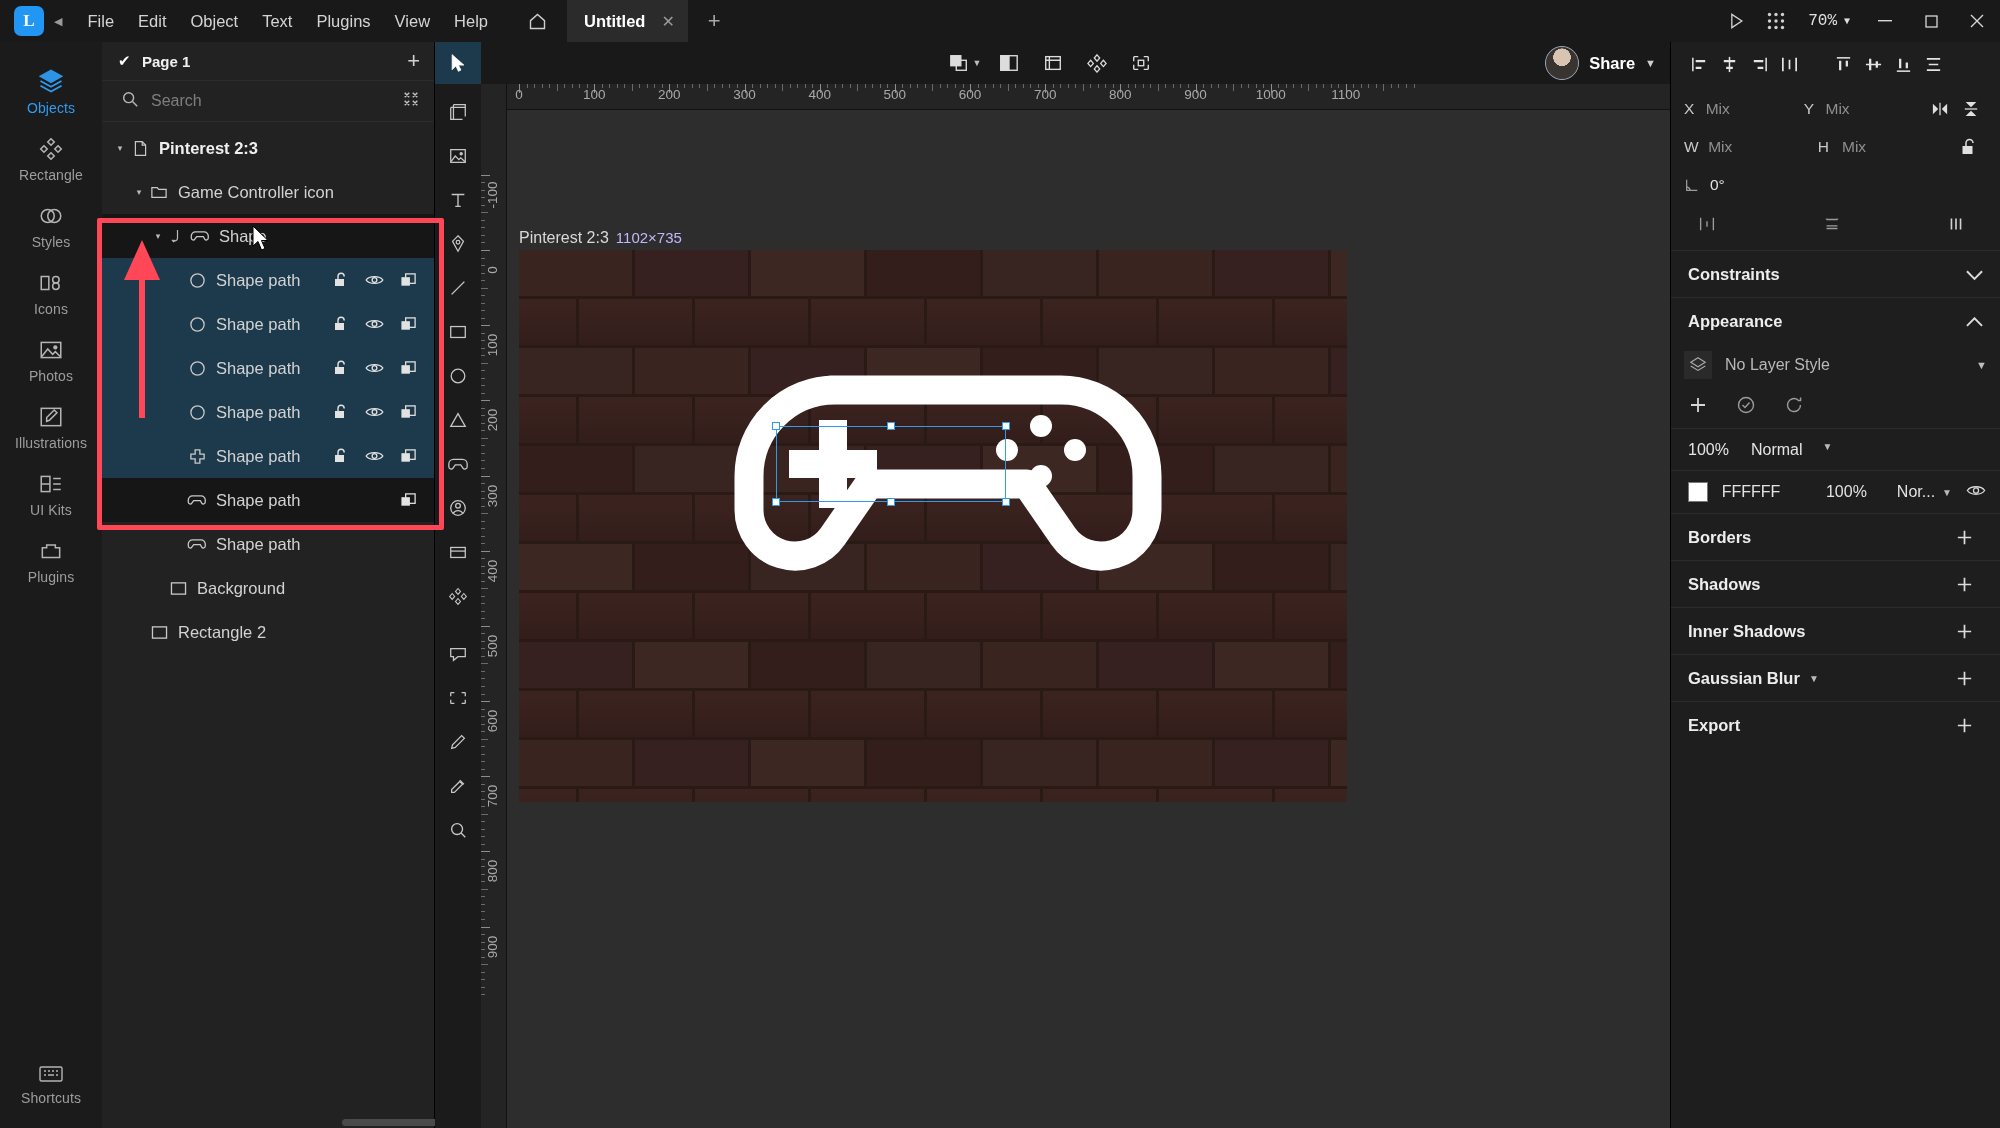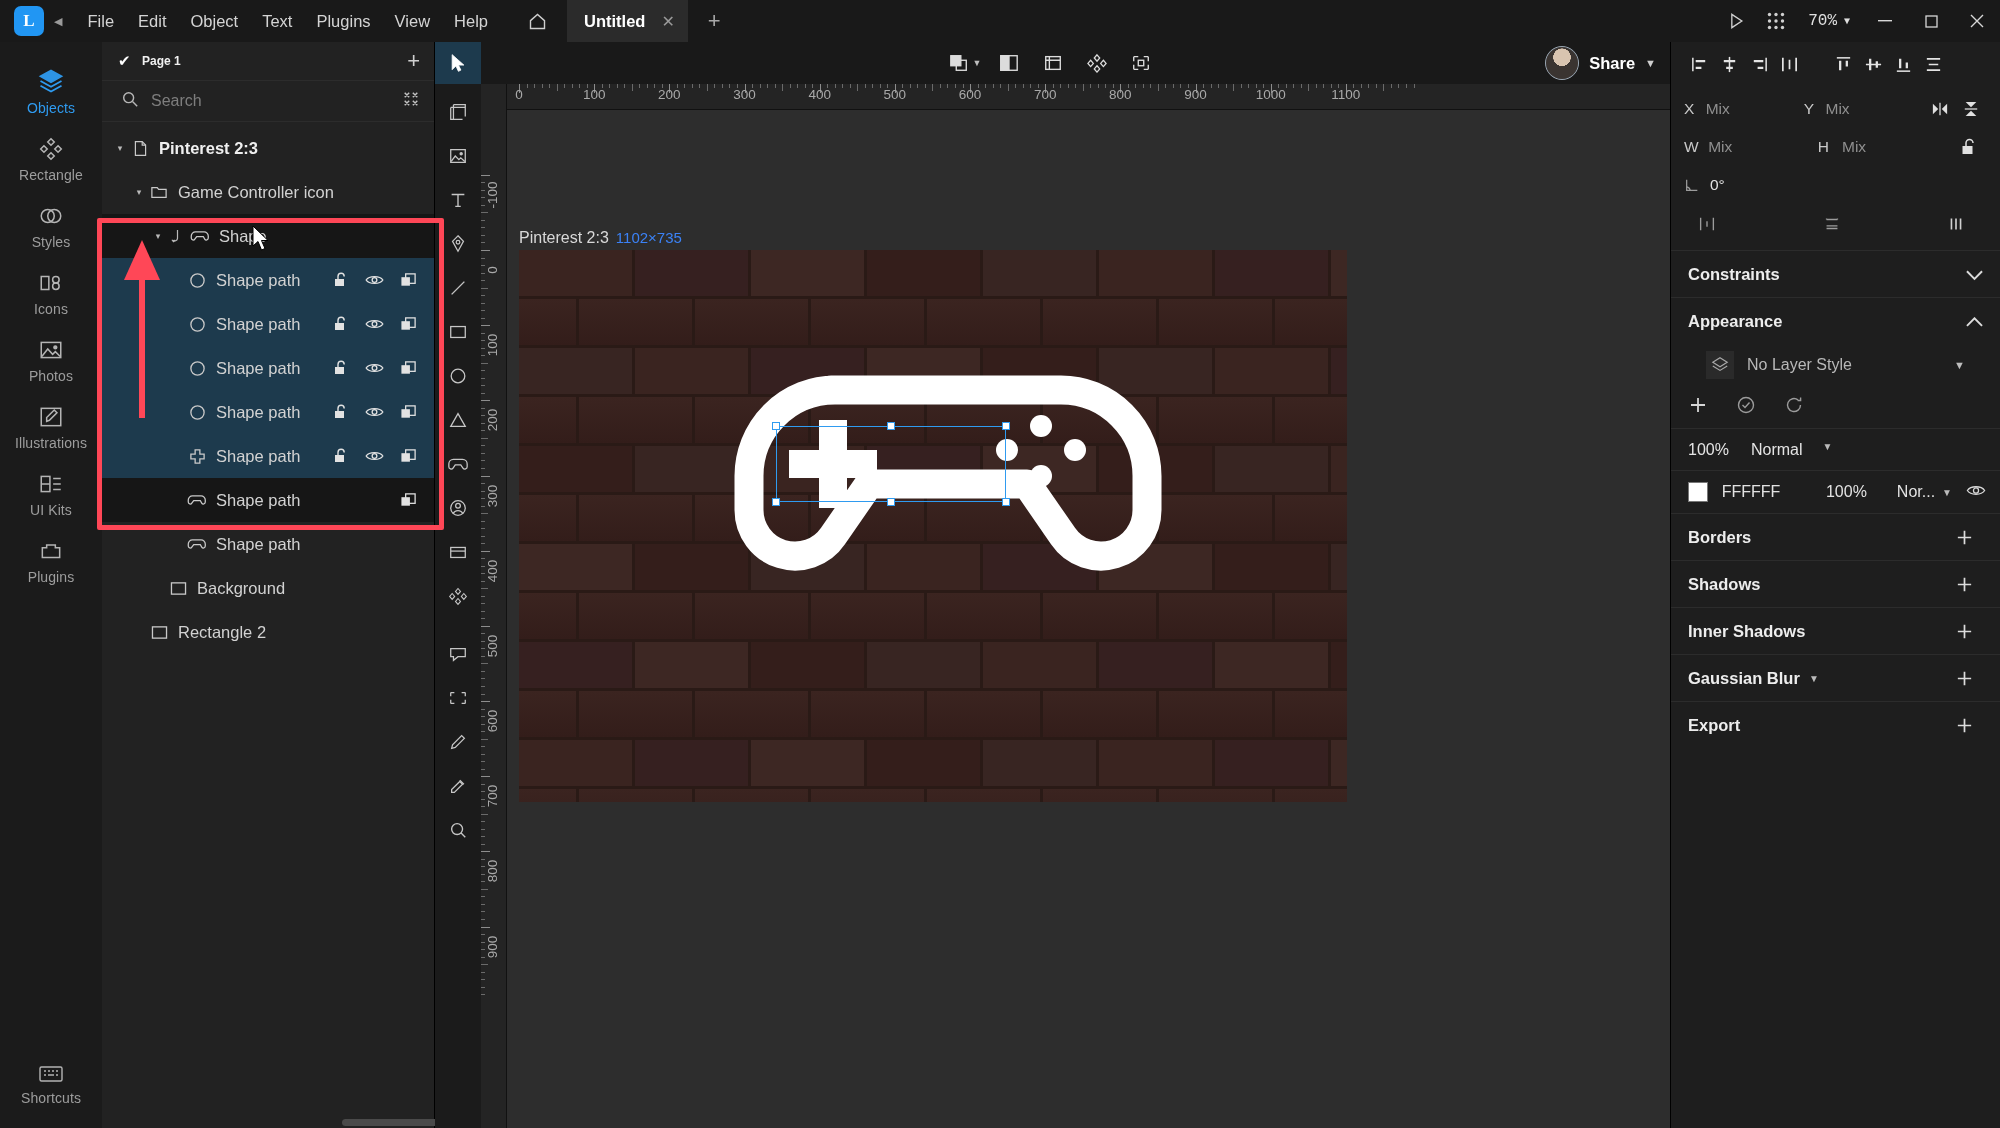--- a/index.html
+++ b/index.html
@@ -38,21 +38,21 @@
   .rail-item.active .lbl{ color:#2f9bf0; }
   .rail-item.active svg{ color:#2f9bf0; }
   .rail-item svg{ color:#b4b4b4; }
   .rail-spacer{ flex:1; }
   .rail-bottom{ padding-bottom:22px; }
 
   
   .layers{ width:333px; flex:0 0 333px; background:#222; display:flex; flex-direction:column; border-right:1px solid #000; position:relative; }
   .page-row{ height:38px; display:flex; align-items:center; padding:0 14px 0 16px; background:#222; }
   .page-check{ color:#fff; font-size:15px; width:24px; }
-  .page-name{ font-size:12px; font-weight:bold; color:#f0f0f0; flex:1; }
+  .page-name{ font-size:15px; font-weight:bold; color:#f0f0f0; flex:1; }
   .page-add{ color:#cfcfcf; font-size:22px; cursor:pointer; }
   .search-row{ height:42px; display:flex; align-items:center; gap:12px; padding:0 14px 0 19px; border-top:1px solid #2c2c2c; border-bottom:1px solid #2c2c2c;}
   .search-row input{ background:transparent;border:0;outline:0;color:#cfcfcf;font-size:16px;flex:1;font-family:inherit; }
   .search-row input::placeholder{ color:#7e7e7e; }
   .tree{ flex:1; overflow:hidden; padding-top:4px; }
   .row{ height:44px; display:flex; align-items:center; position:relative; cursor:pointer; }
   .row .tw{ width:16px; text-align:center; font-size:9px; color:#b9b9b9; flex:0 0 16px; }
   .row .ico{ width:24px; display:flex; align-items:center; justify-content:center; flex:0 0 24px; color:#c9c9c9; }
   .row .nm{ font-size:16.5px; color:#d2d2d2; margin-left:7px; white-space:nowrap; }
   .row.bold .nm{ font-weight:bold; color:#efefef; }
@@ -82,21 +82,21 @@
   .ruler-h{ position:absolute; top:0; left:0; right:0; height:26px; background:#242424; border-bottom:1px solid #111; z-index:5;}
   .ruler-v{ position:absolute; top:0; left:0; bottom:0; width:26px; background:#242424; border-right:1px solid #111; z-index:6;}
   .rtick{ position:absolute; top:0; width:1px; height:6px; background:#6a6a6a; }
   .rtick.maj{ height:9px; background:#8d8d8d; }
   .rlab{ position:absolute; top:3px; font-size:13.5px; color:#a9a9a9; transform:translateX(-50%); }
   .rticv{ position:absolute; left:0; height:1px; width:6px; background:#6a6a6a; }
   .rticv.maj{ width:9px; background:#8d8d8d; }
   .rlabv{ position:absolute; left:4px; font-size:13.5px; color:#a9a9a9; writing-mode:vertical-rl; transform:translateY(-50%) rotate(180deg); }
 
   .artlabel{ position:absolute; font-size:16px; color:#d8d8d8; }
-  .artlabel .dim{ color:#3b82f6; margin-left:7px; font-size:15px;}
+  .artlabel .dim{ color:#c4b5fd; margin-left:7px; font-size:15px;}
   .artboard{ position:absolute; background:#2a1a16; overflow:hidden; }
   .brick{ position:absolute; background:linear-gradient(180deg,#3b2420,#331d1a); box-shadow:inset 0 0 0 0 #000; }
 
   .controller{ position:absolute; }
   .selbox{ position:absolute; border:1.6px solid #2f9bf0; }
   .hdl{ position:absolute; width:8px;height:8px;background:#fff;border:1.5px solid #2f9bf0; }
 
   
   .inspector{ width:330px; flex:0 0 330px; background:#1e1e1e; border-left:1px solid #000; display:flex; flex-direction:column; }
   .insp-align{ height:44px; display:flex; align-items:center; padding:0 13px; gap:0; }
@@ -105,21 +105,21 @@
   .insp-grid{ padding:4px 13px 6px; }
   .ig-row{ height:38px; display:flex; align-items:center; }
   .ig-lbl{ width:26px; font-size:15.5px; color:#c9c9c9; }
   .ig-val{ width:118px; font-size:15.5px; color:#8f8f8f; cursor:text; }
   .ig-ico{ width:38px; display:flex; align-items:center; justify-content:center; color:#e0e0e0; cursor:pointer; }
   .ig-rowb{ height:40px; display:flex; align-items:center; justify-content:space-between; padding:0 12px 0 4px; }
   .sec{ border-top:1px solid #2c2c2c; }
   .sec-hd{ height:46px; display:flex; align-items:center; padding:0 17px; cursor:pointer; }
   .sec-title{ font-size:16.5px; font-weight:bold; color:#ededed; flex:1; }
   .sec-act{ color:#d8d8d8; font-size:21px; cursor:pointer; }
-  .layerstyle{ height:42px; display:flex; align-items:center; padding:0 35px; gap:13px; }
+  .layerstyle{ height:42px; display:flex; align-items:center; padding:0 13px; gap:13px; }
   .ls-ico{ width:28px;height:28px;background:#2a2a2a;display:flex;align-items:center;justify-content:center;color:#a9a9a9; }
   .ls-txt{ flex:1; font-size:16px; color:#b8b8b8; }
   .ls-car{ font-size:11px; color:#bdbdbd; }
   .ap-acts{ height:42px; display:flex; align-items:center; padding:0 17px; gap:28px; color:#d6d6d6; }
   .ap-acts span{ cursor:pointer; }
   .blend{ height:42px; display:flex; align-items:center; padding:0 17px; gap:22px; border-top:1px solid #2c2c2c; }
   .blend .o{ font-size:16px; color:#e4e4e4; }
   .blend .m{ font-size:16px; color:#e4e4e4; display:flex; align-items:flex-start; gap:20px; cursor:pointer;}
   .fillrow{ height:42px; display:flex; align-items:center; padding:0 14px 0 17px; gap:14px; }
   .swatch{ width:20px;height:20px;background:#fff;border:1px solid #777; cursor:pointer;}

